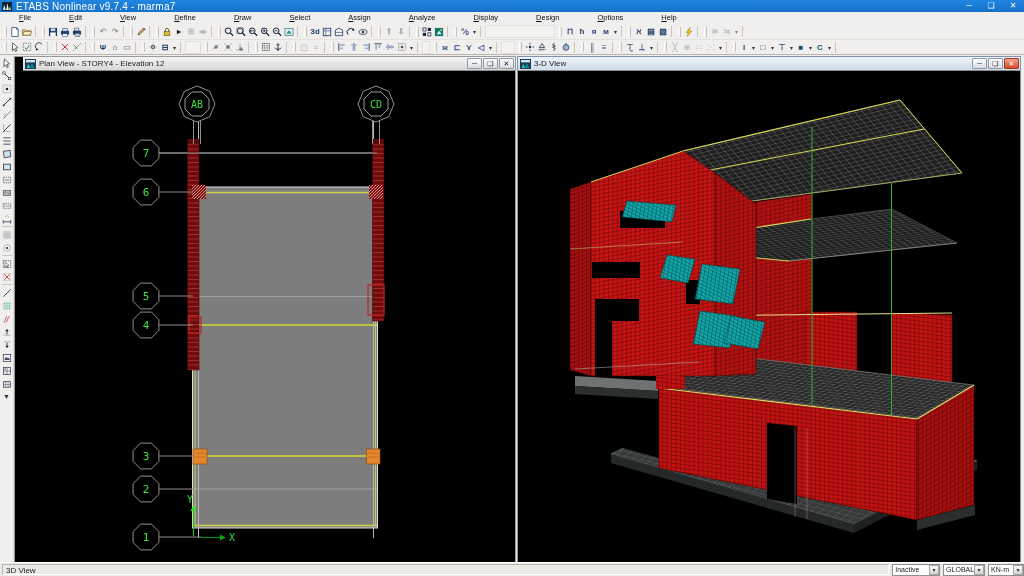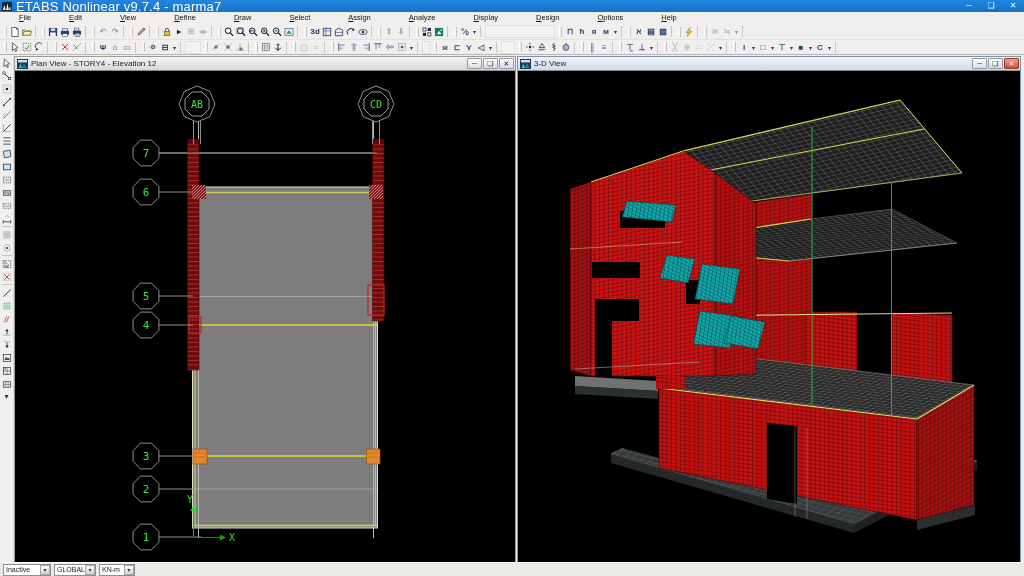--- a/index.html
+++ b/index.html
@@ -3,21 +3,21 @@
 <meta charset="utf-8">
 <style>
   html,body{margin:0;padding:0;background:#000;}
   *{box-sizing:border-box;}
   #app{position:relative;width:1024px;height:576px;overflow:hidden;
        font-family:"Liberation Sans",sans-serif;background:#f0efed;}
   
   #titlebar{position:absolute;left:0;top:0;width:1024px;height:12px;
             background:linear-gradient(#2186e2,#1571c8);display:flex;align-items:center;}
   #app-icon{width:10px;height:9px;margin-left:2px;flex:0 0 auto;}
-  #title-text{color:#fff;font-size:13px;margin-left:4px;white-space:nowrap;letter-spacing:.2px;}
+  #title-text{color:#fff;font-size:10px;margin-left:4px;white-space:nowrap;letter-spacing:.2px;}
   #win-controls{margin-left:auto;display:flex;}
   .wc-btn{width:22px;height:12px;color:#fff;font-size:8px;line-height:12px;text-align:center;}
   
   #menubar{position:absolute;left:0;top:12px;width:1024px;height:12px;background:#f0efed;
            display:flex;align-items:center;font-size:7.5px;color:#111;}
   .menu-item{padding:0 19px;height:12px;line-height:12px;}
   .menu-item u{text-decoration:underline;}
   
   .toolbar{position:absolute;left:0;width:1024px;background:#f0efed;display:flex;align-items:center;}
   #toolbar-top{top:24px;height:16px;border-bottom:1px solid #e3e1de;}
@@ -31,21 +31,21 @@
   .tb-btn.txt{font-weight:bold;font-size:8px;}
   .tb-caret{width:7px;height:13px;font-size:6px;color:#333;display:flex;align-items:center;justify-content:center;}
   .tb-space{height:13px;background:#f4f3f1;border:1px solid #e2e0dc;}
   
   #lefttb{position:absolute;left:0;top:56px;width:14px;height:506px;background:#f0efed;
           display:flex;flex-direction:column;align-items:center;border-right:1px solid #dddbd7;}
   #lefttb .tb-btn{width:13px;height:13px;font-size:8px;}
   #lefttb .vsep{width:10px;height:1px;background:#c9c6c1;margin:1px 0;}
   
   .child-win{position:absolute;background:#000;border:1px solid #88949e;}
-  #win-plan{left:14px;top:56px;width:502px;height:506px;border-color:#9a9a9a;}
+  #win-plan{left:14px;top:56px;width:502px;height:506px;border-color:#9a9a9a;padding-left:8px;}
   #win-3d{left:517px;top:56px;width:504px;height:506px;border-color:#7d93ad;}
   .child-title{height:14px;display:flex;align-items:center;font-size:8px;color:#222;
                border-bottom:1px solid #8a8a8a;}
   #win-plan .child-title{background:linear-gradient(#f4f4f4,#d9d9d9);}
   #win-3d .child-title{background:linear-gradient(#eef3fa,#cfdcec);}
   .child-icon{width:11px;height:10px;margin:0 3px 0 2px;flex:0 0 auto;}
   .child-controls{margin-left:auto;display:flex;margin-right:1px;}
   .cc-btn{width:15px;height:11px;margin-left:1px;background:linear-gradient(#fdfdfd,#d8dce2);
           border:1px solid #8f9aa6;border-radius:1px;font-size:7px;line-height:9px;text-align:center;color:#222;}
   .cc-btn.close-red{background:linear-gradient(#f2a08c,#d6492f);color:#fff;border-color:#9c3a28;}
@@ -1206,20 +1206,21 @@
           <g>
             <line x1="294" y1="55" x2="294" y2="333" stroke="#2fae2f" stroke-width="1"></line>
             <line x1="373.5" y1="110" x2="373.5" y2="343" stroke="#2fae2f" stroke-width="1"></line>
           </g>
         </g>
       </svg>
     </div>
   </div>
 
   <div id="statusbar">
+    <div id="status-msg">3D View</div>
     <div id="combo-case" class="combo">
       <span class="cv">Inactive</span>
         <span class="ca">▾</span>
     </div>
     <div id="combo-coord" class="combo">
       <span class="cv">GLOBAL</span>
         <span class="ca">▾</span>
     </div>
     <div id="combo-units" class="combo">
       <span class="cv">KN-m</span>

